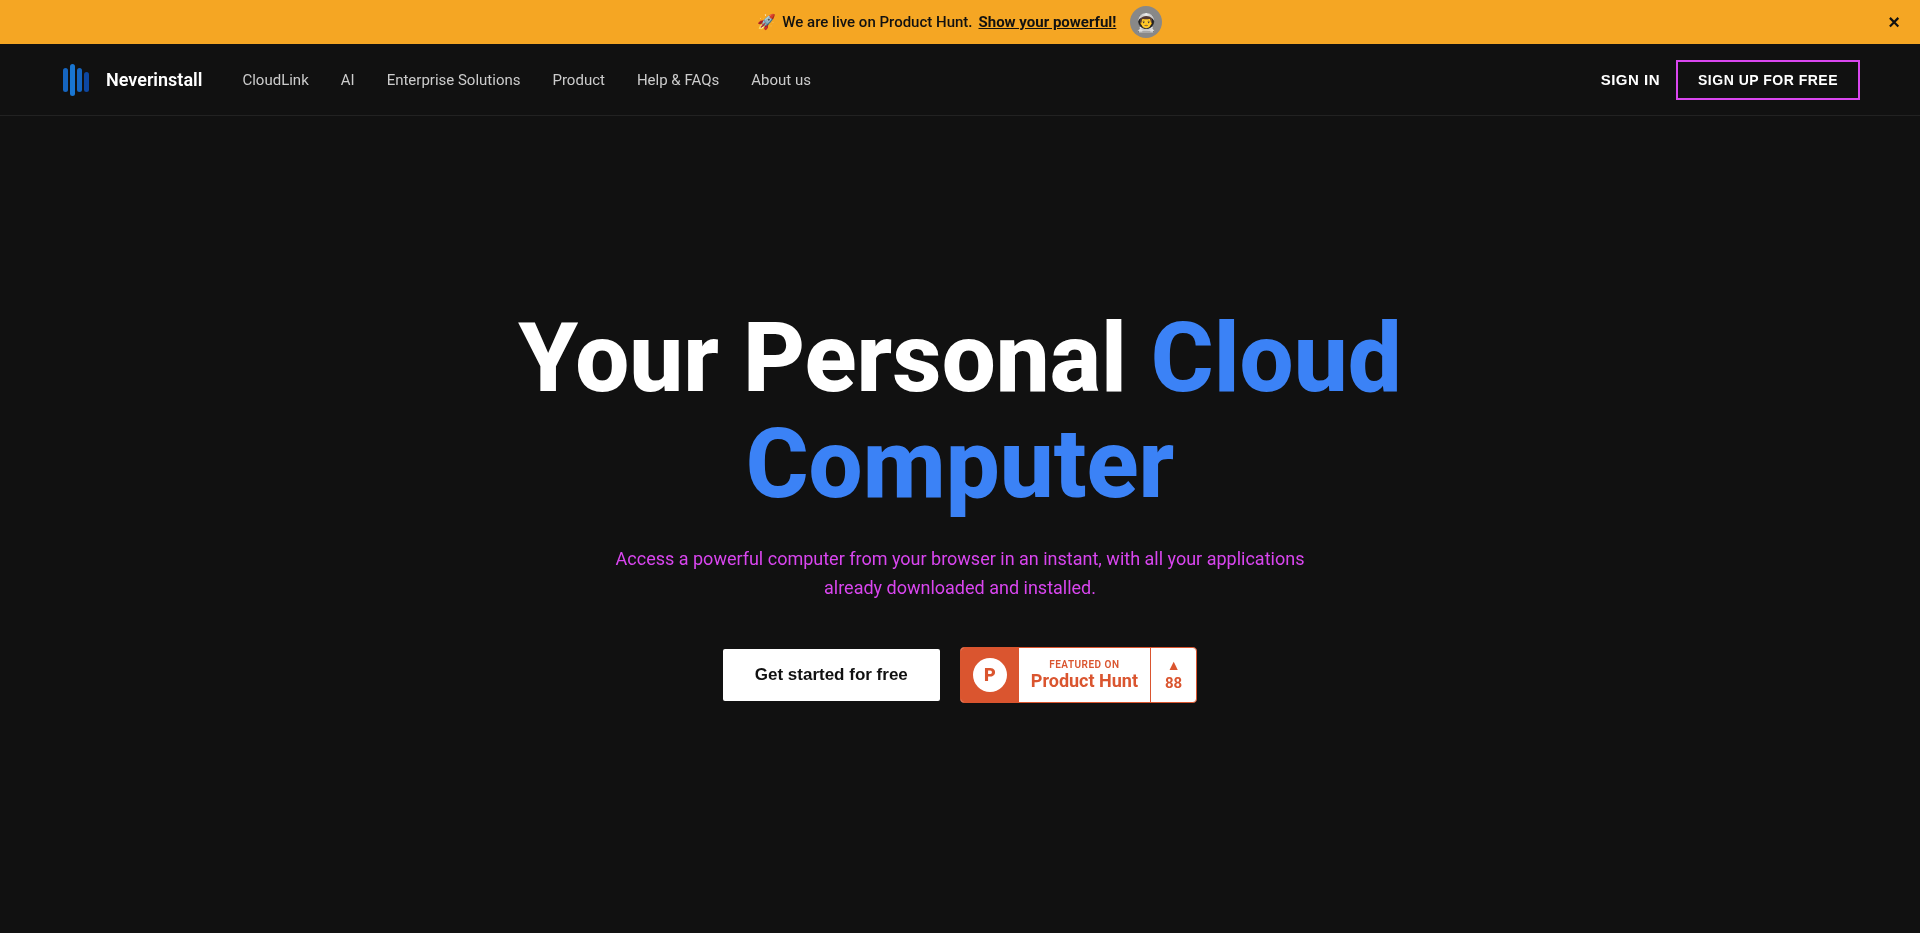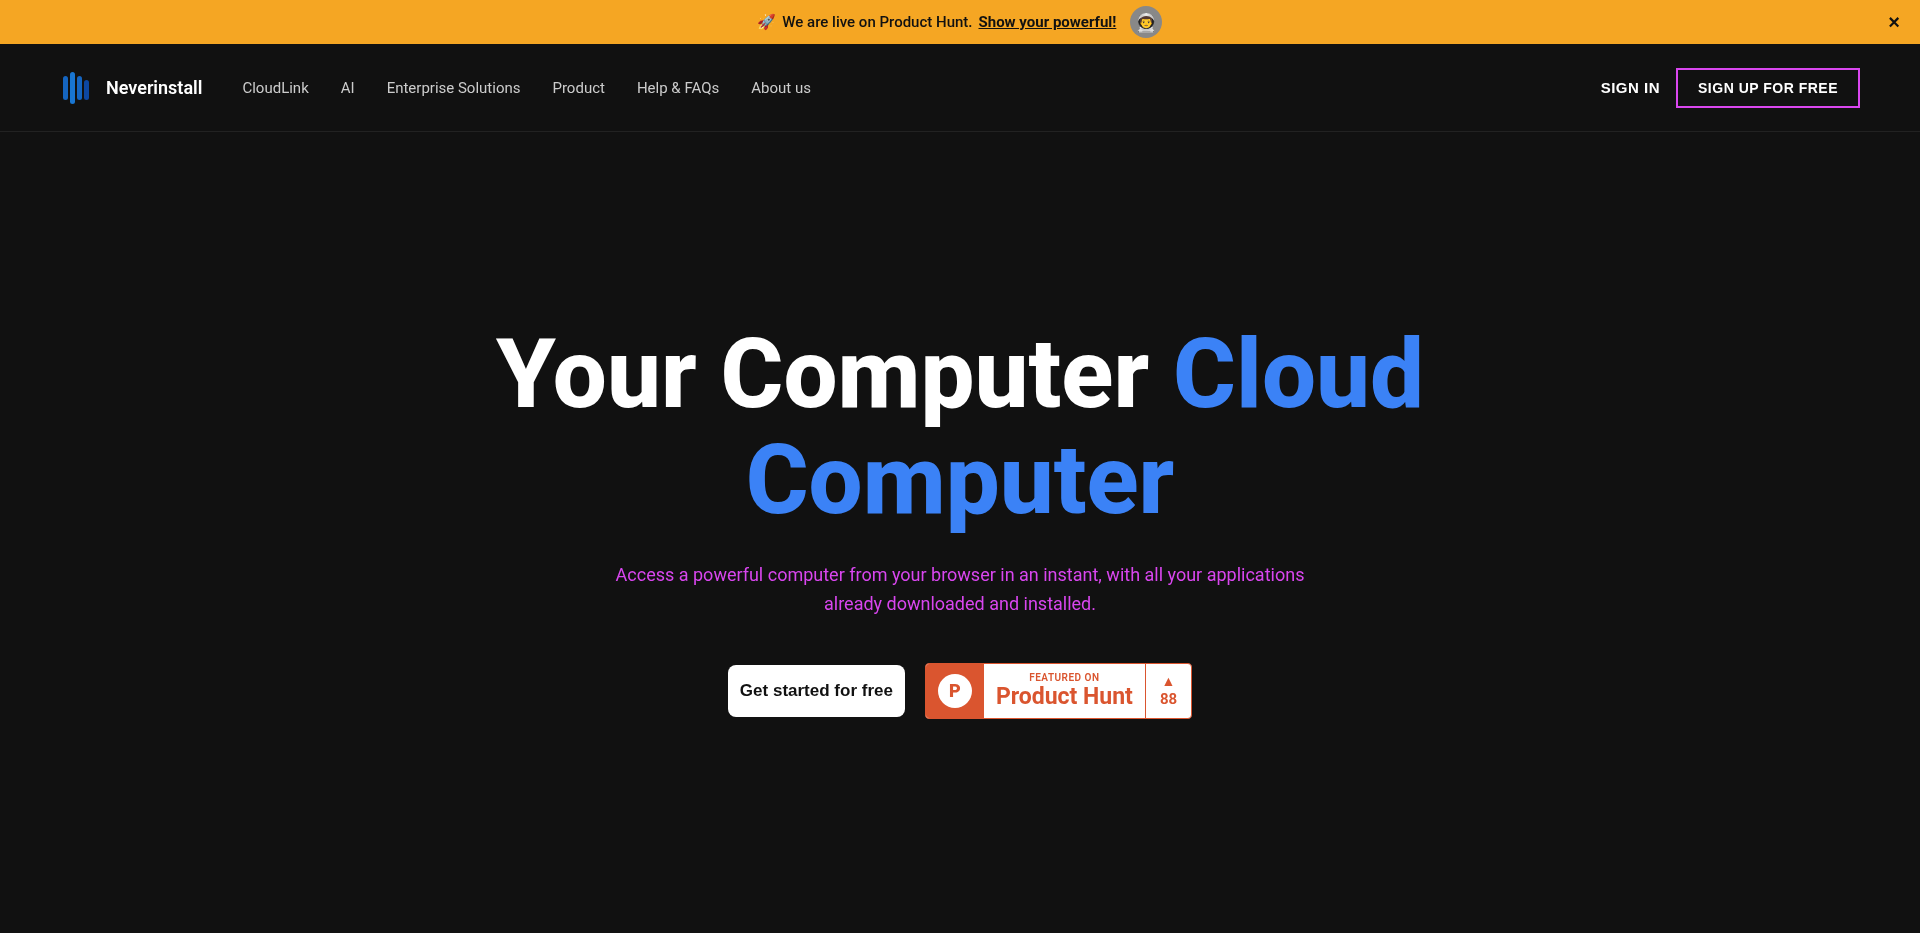--- a/index.html
+++ b/index.html
@@ -62,21 +62,21 @@
       line-height: 1;
     }
 
     
     #navbar {
       background: #111;
       display: flex;
       align-items: center;
       justify-content: space-between;
       padding: 0 60px;
-      height: 88px;
+      height: 72px;
       border-bottom: 1px solid #222;
     }
     #navbar .nav-left {
       display: flex;
       align-items: center;
       gap: 40px;
     }
     #navbar .brand {
       display: flex;
       align-items: center;
@@ -155,25 +155,25 @@
     }
     #hero .hero-actions {
       display: flex;
       align-items: center;
       gap: 20px;
     }
     #hero .get-started-btn {
       background: #fff;
       color: #111;
       border: none;
-      padding: 16px 12px;
+      padding: 16px 32px;
       font-size: 17px;
       font-weight: 700;
       cursor: pointer;
-      border-radius: 8px;
+      border-radius: 2px;
       white-space: nowrap;
     }
 
     
     .ph-badge {
       display: flex;
       align-items: center;
       border: 1.5px solid #DA552F;
       border-radius: 4px;
       overflow: hidden;
@@ -208,21 +208,21 @@
       justify-content: center;
     }
     .ph-featured-label {
       font-size: 10px;
       color: #DA552F;
       text-transform: uppercase;
       letter-spacing: 0.5px;
       font-weight: 600;
     }
     .ph-product-hunt-text {
-      font-size: 23px;
+      font-size: 18px;
       font-weight: 700;
       color: #DA552F;
       line-height: 1.2;
     }
     .ph-badge-right {
       border-left: 1.5px solid #DA552F;
       display: flex;
       flex-direction: column;
       align-items: center;
       justify-content: center;
@@ -284,21 +284,21 @@
     </nav>
   </div>
   <div class="nav-right">
     <button class="signin-btn">SIGN IN</button>
     <button class="signup-btn">SIGN UP FOR FREE</button>
   </div>
 </nav>
 
 <section id="hero">
   <h1 class="hero-title">
-    <span class="white-text">Your Computer</span>
+    <span class="white-text">Your Personal</span>
     <span> </span>
     <span class="blue-text">Cloud</span>
     <br>
     <span class="blue-text">Computer</span>
   </h1>
   <p class="hero-subtitle">Access a powerful computer from your browser in an instant, with all your applications already downloaded and installed.</p>
   <div class="hero-actions">
     <button class="get-started-btn">Get started for free</button>
 
     <div class="ph-badge">

